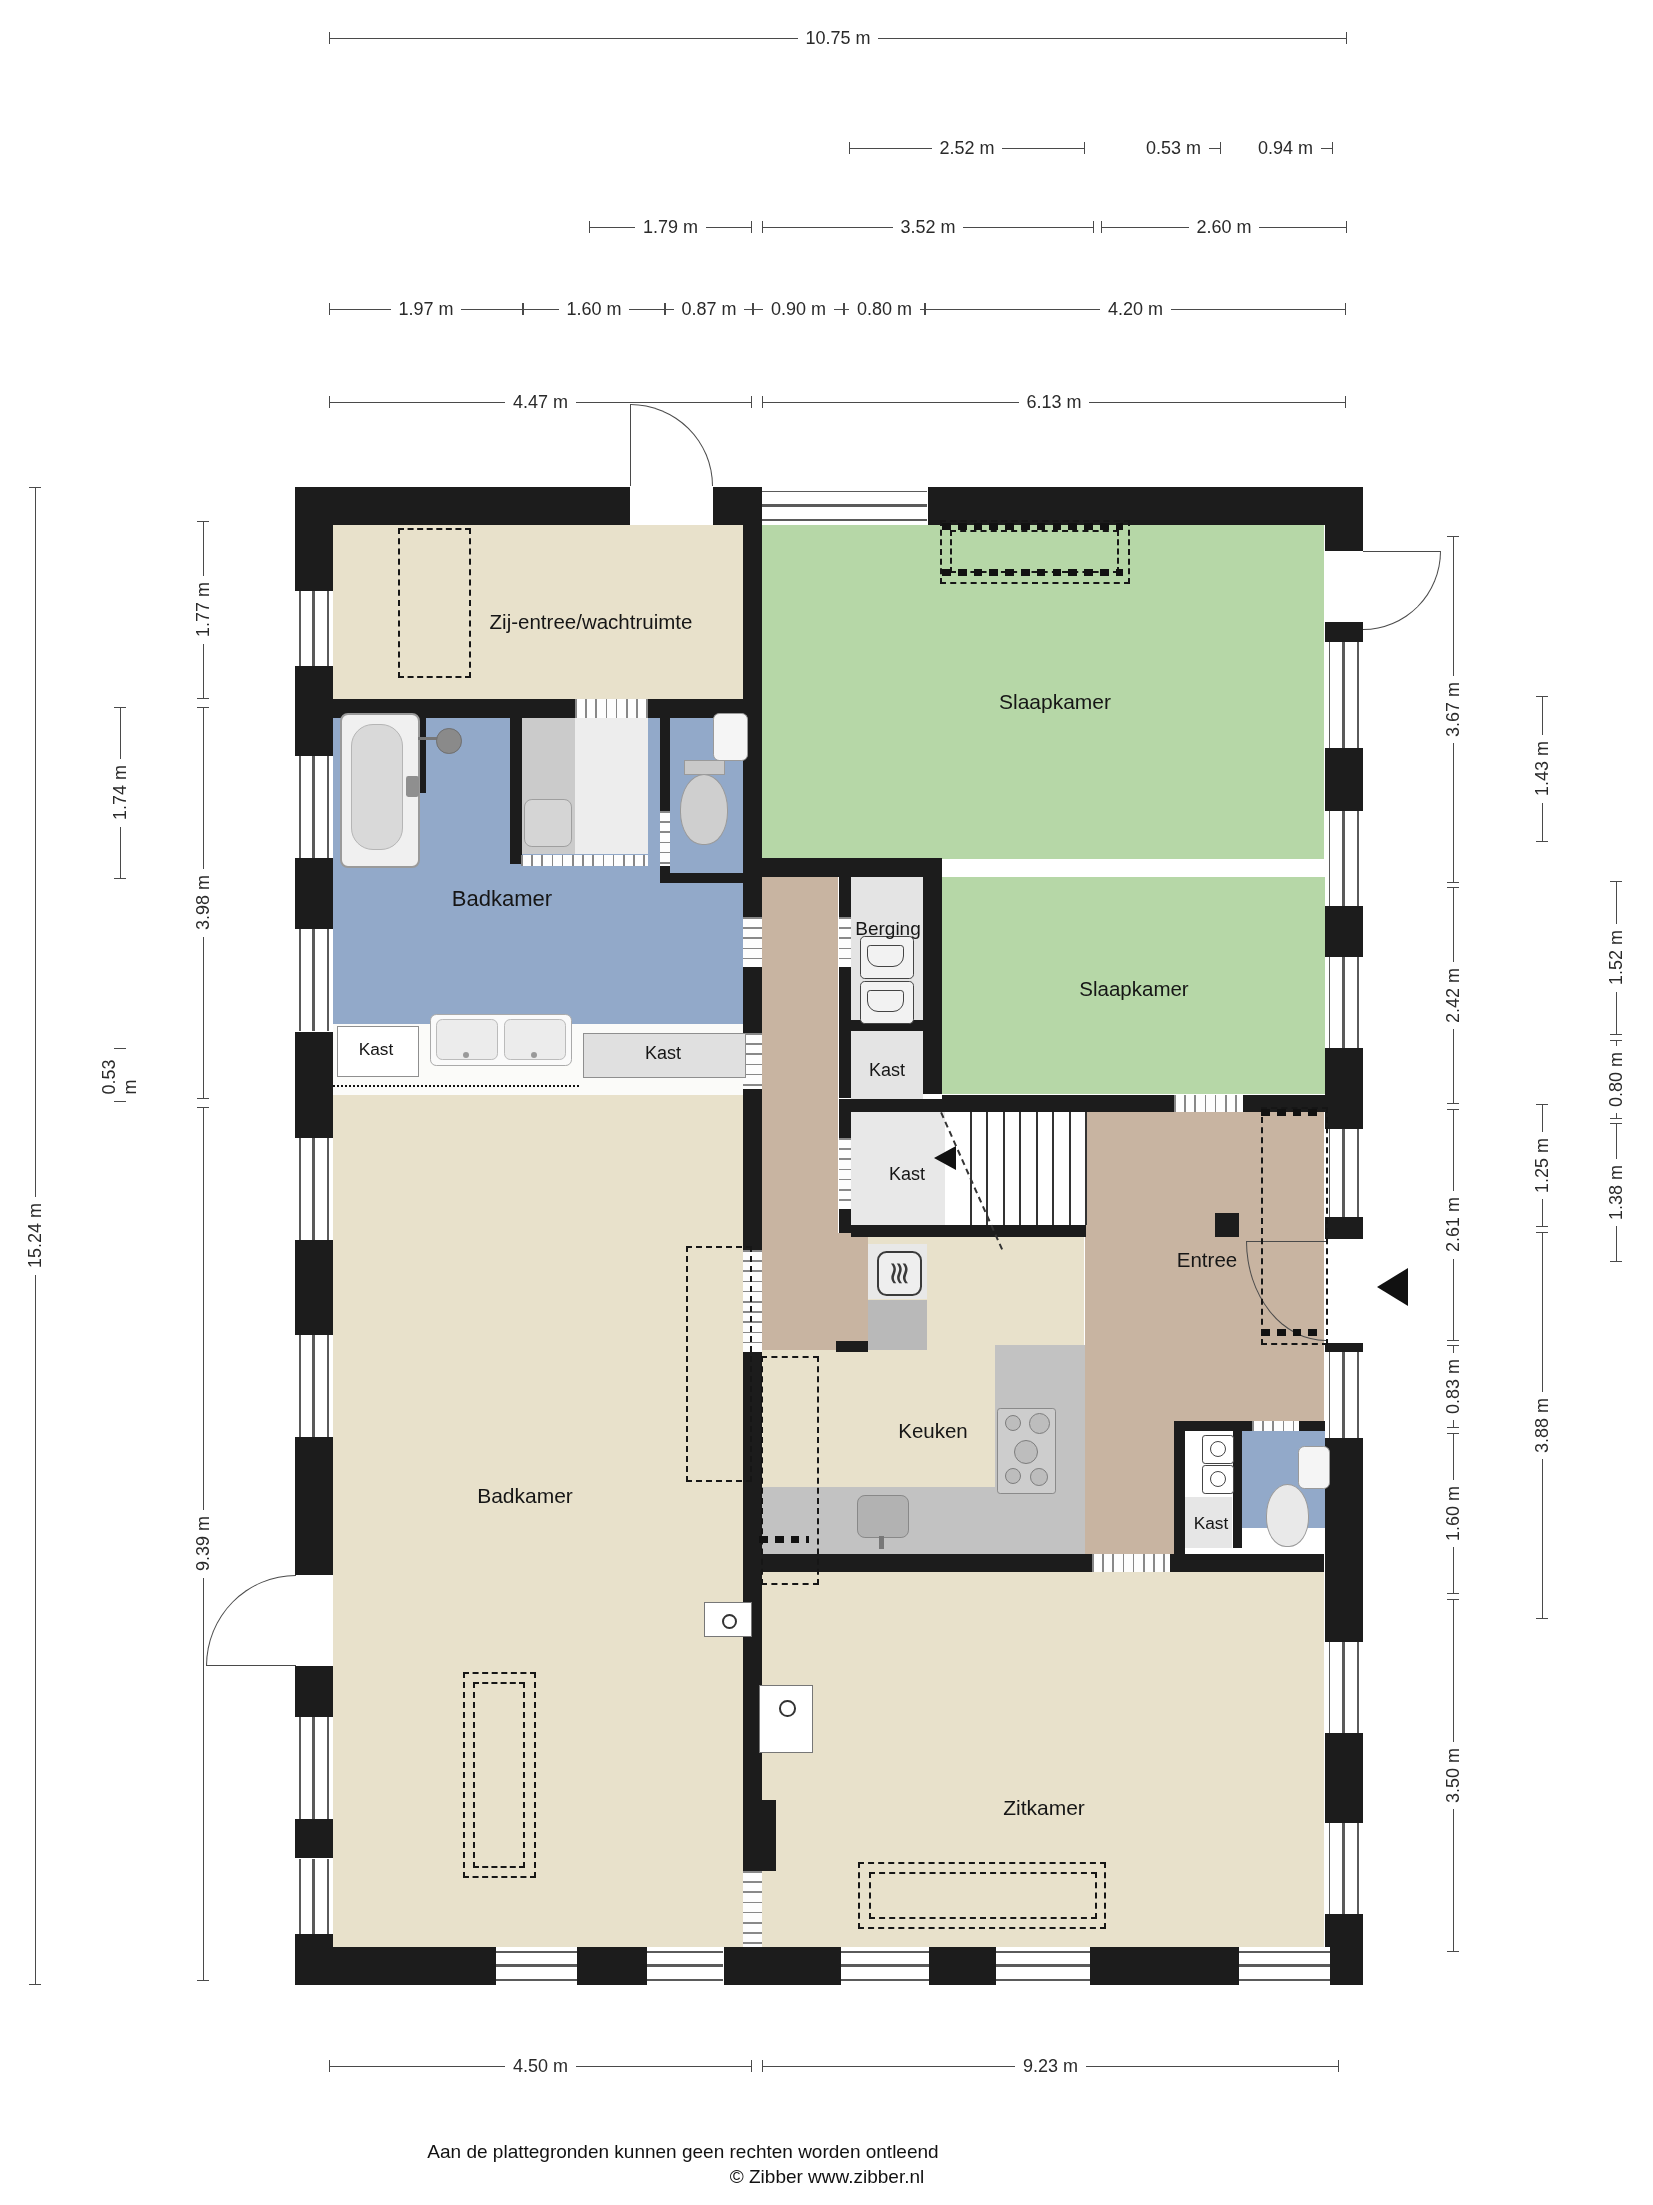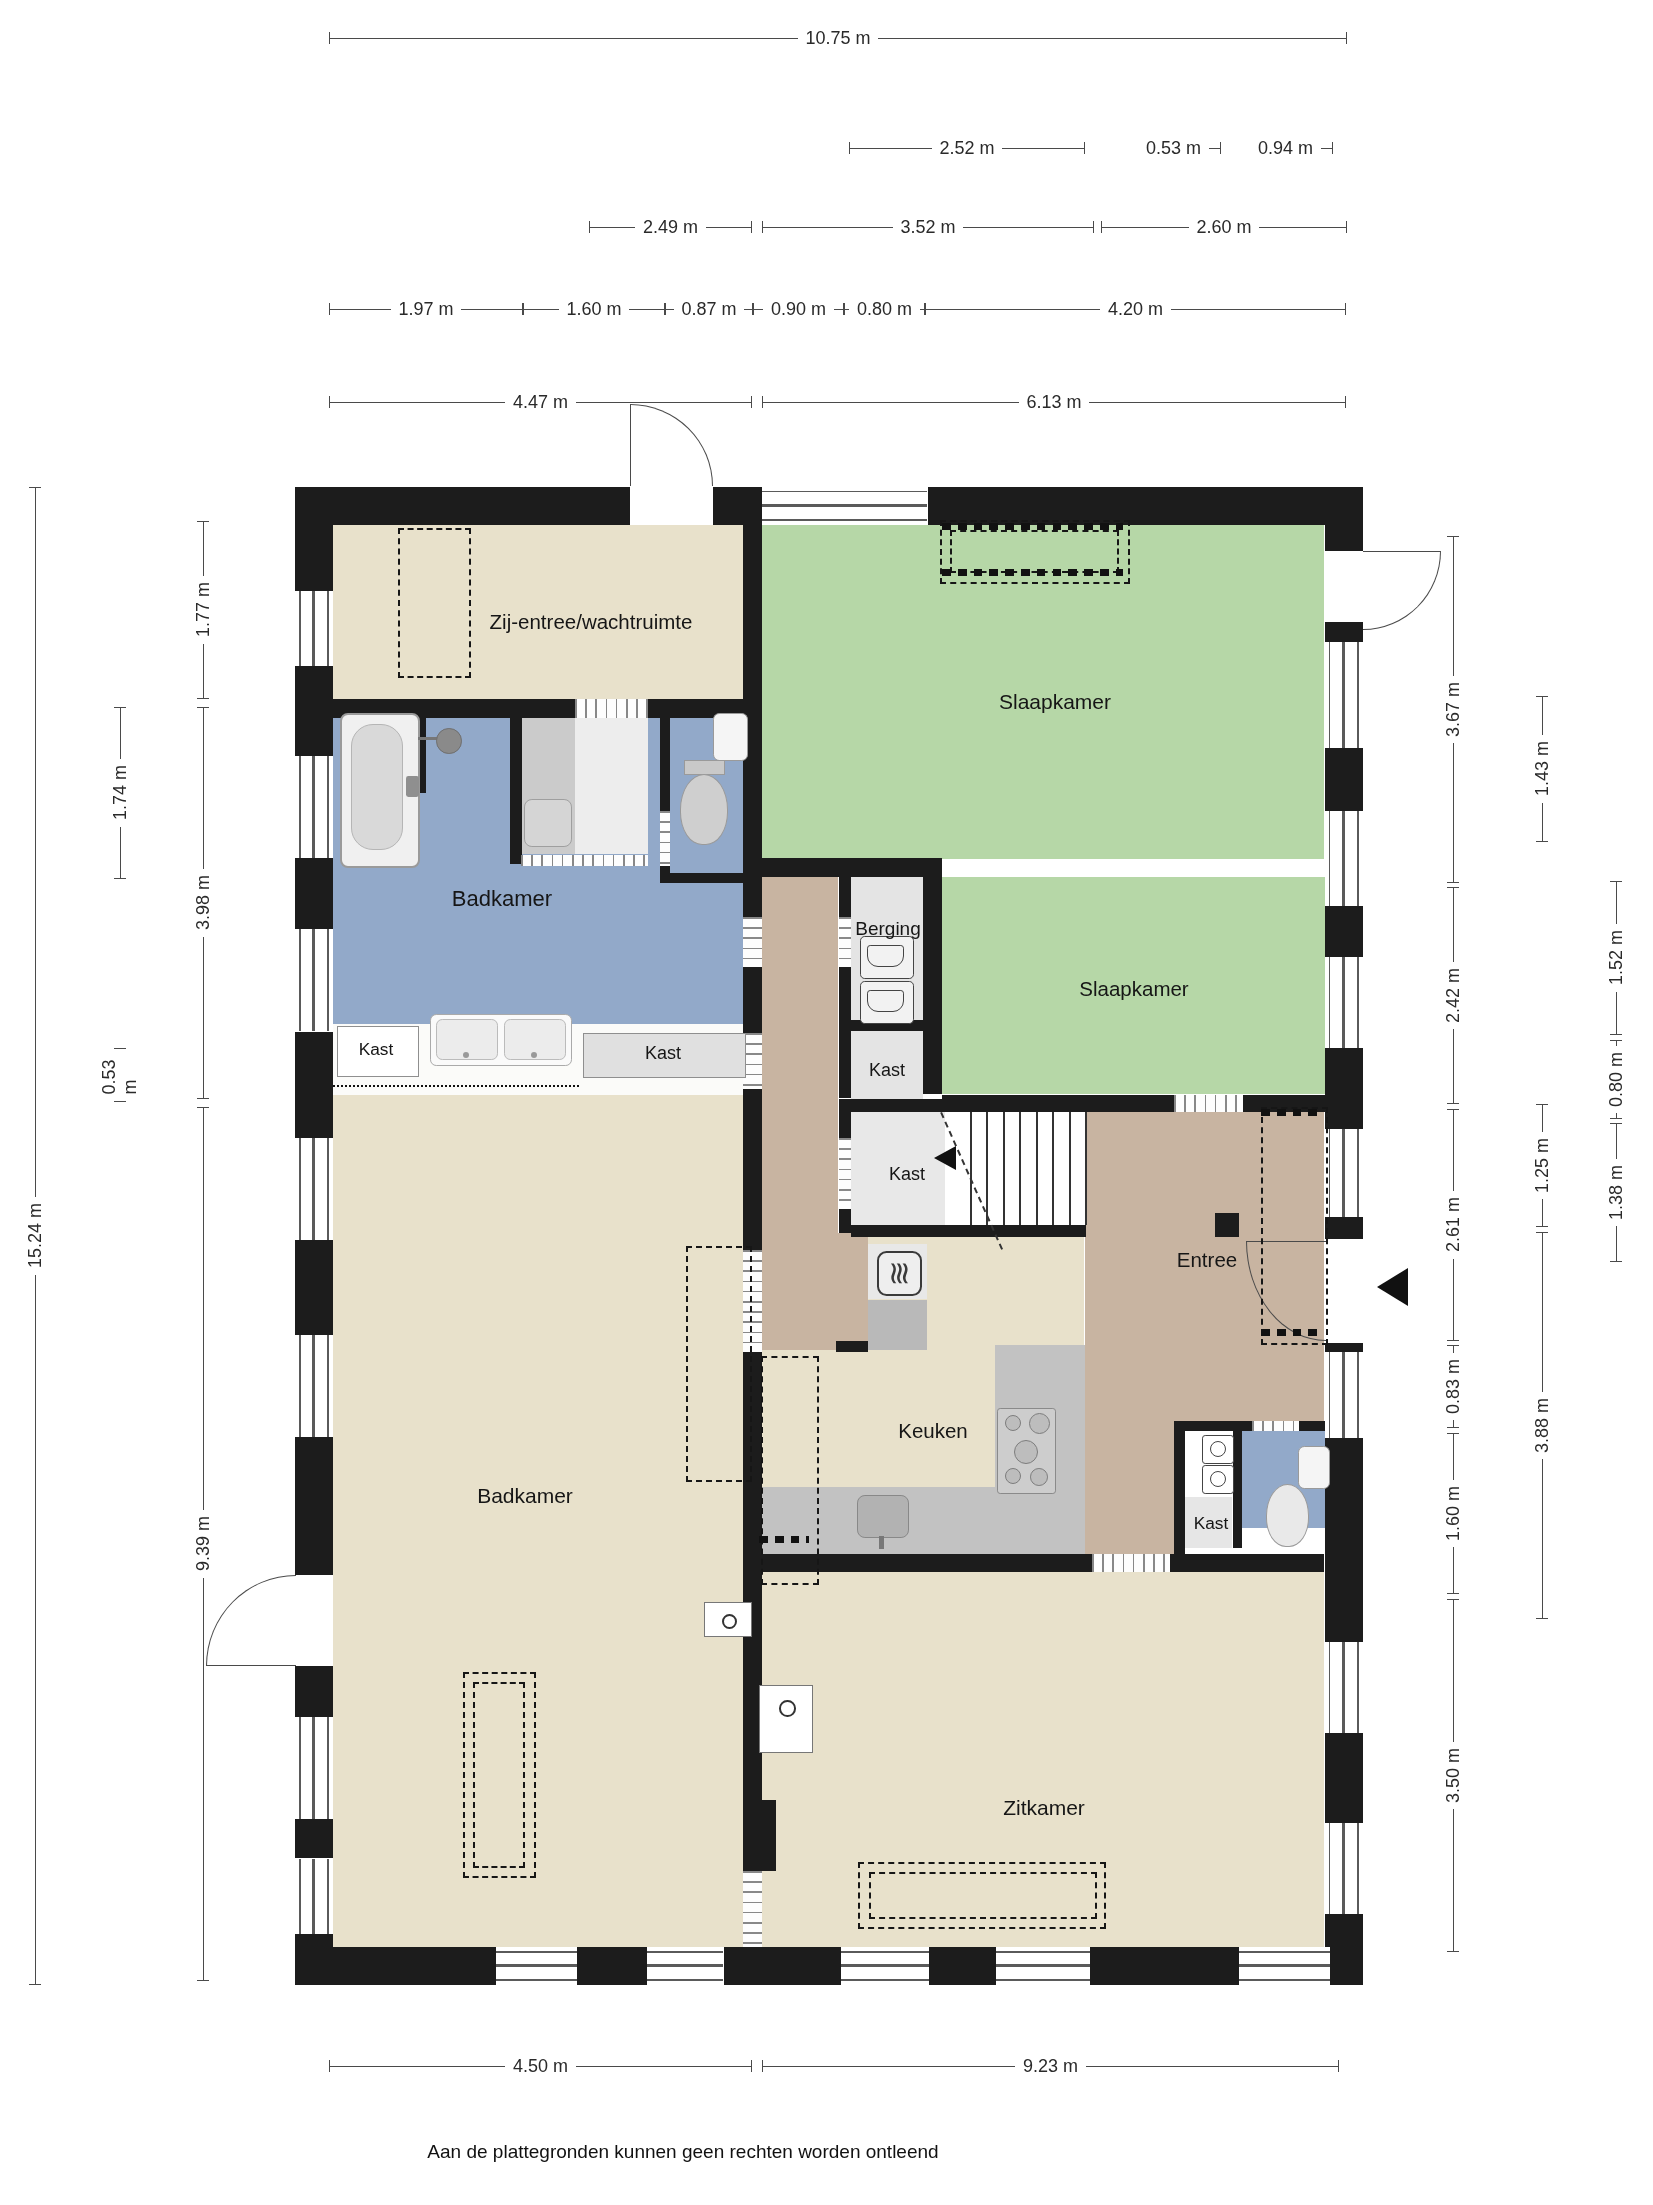--- a/index.html
+++ b/index.html
@@ -257,21 +257,21 @@
       <i class="tk"></i>
     </div>
     <div class="hdim" style="left: 1250px; top: 148px; width: 91px; height: 0px;">
       <span>0.94 m</span>
       <i class="ln" style="max-width:11px"></i>
       <i class="tk"></i>
     </div>
     <div class="hdim" style="left: 589px; top: 227px; width: 163px; height: 0px;">
       <i class="tk"></i>
       <i class="ln"></i>
-      <span>2.49 m</span>
+      <span>1.79 m</span>
       <i class="ln"></i>
       <i class="tk"></i>
     </div>
     <div class="hdim" style="left: 762px; top: 227px; width: 332px; height: 0px;">
       <i class="tk"></i>
       <i class="ln"></i>
       <span>3.52 m</span>
       <i class="ln"></i>
       <i class="tk"></i>
     </div>
@@ -472,14 +472,15 @@
       <i class="tk"></i>
     </div>
     <div class="vdim" style="left: 1616px; top: 1123px; width: 0px; height: 139px;">
       <i class="tk"></i>
       <i class="ln"></i>
       <span>1.38 m</span>
       <i class="ln"></i>
       <i class="tk"></i>
     </div>
     <div class="footer" style="left: 0px; top: 2141px; width: 1366px;">Aan de plattegronden kunnen geen rechten worden ontleend</div>
+    <div class="footer" style="left: 0px; top: 2166px; width: 1654px;">© Zibber www.zibber.nl</div>
   </div>
 
 
 </body></html>

